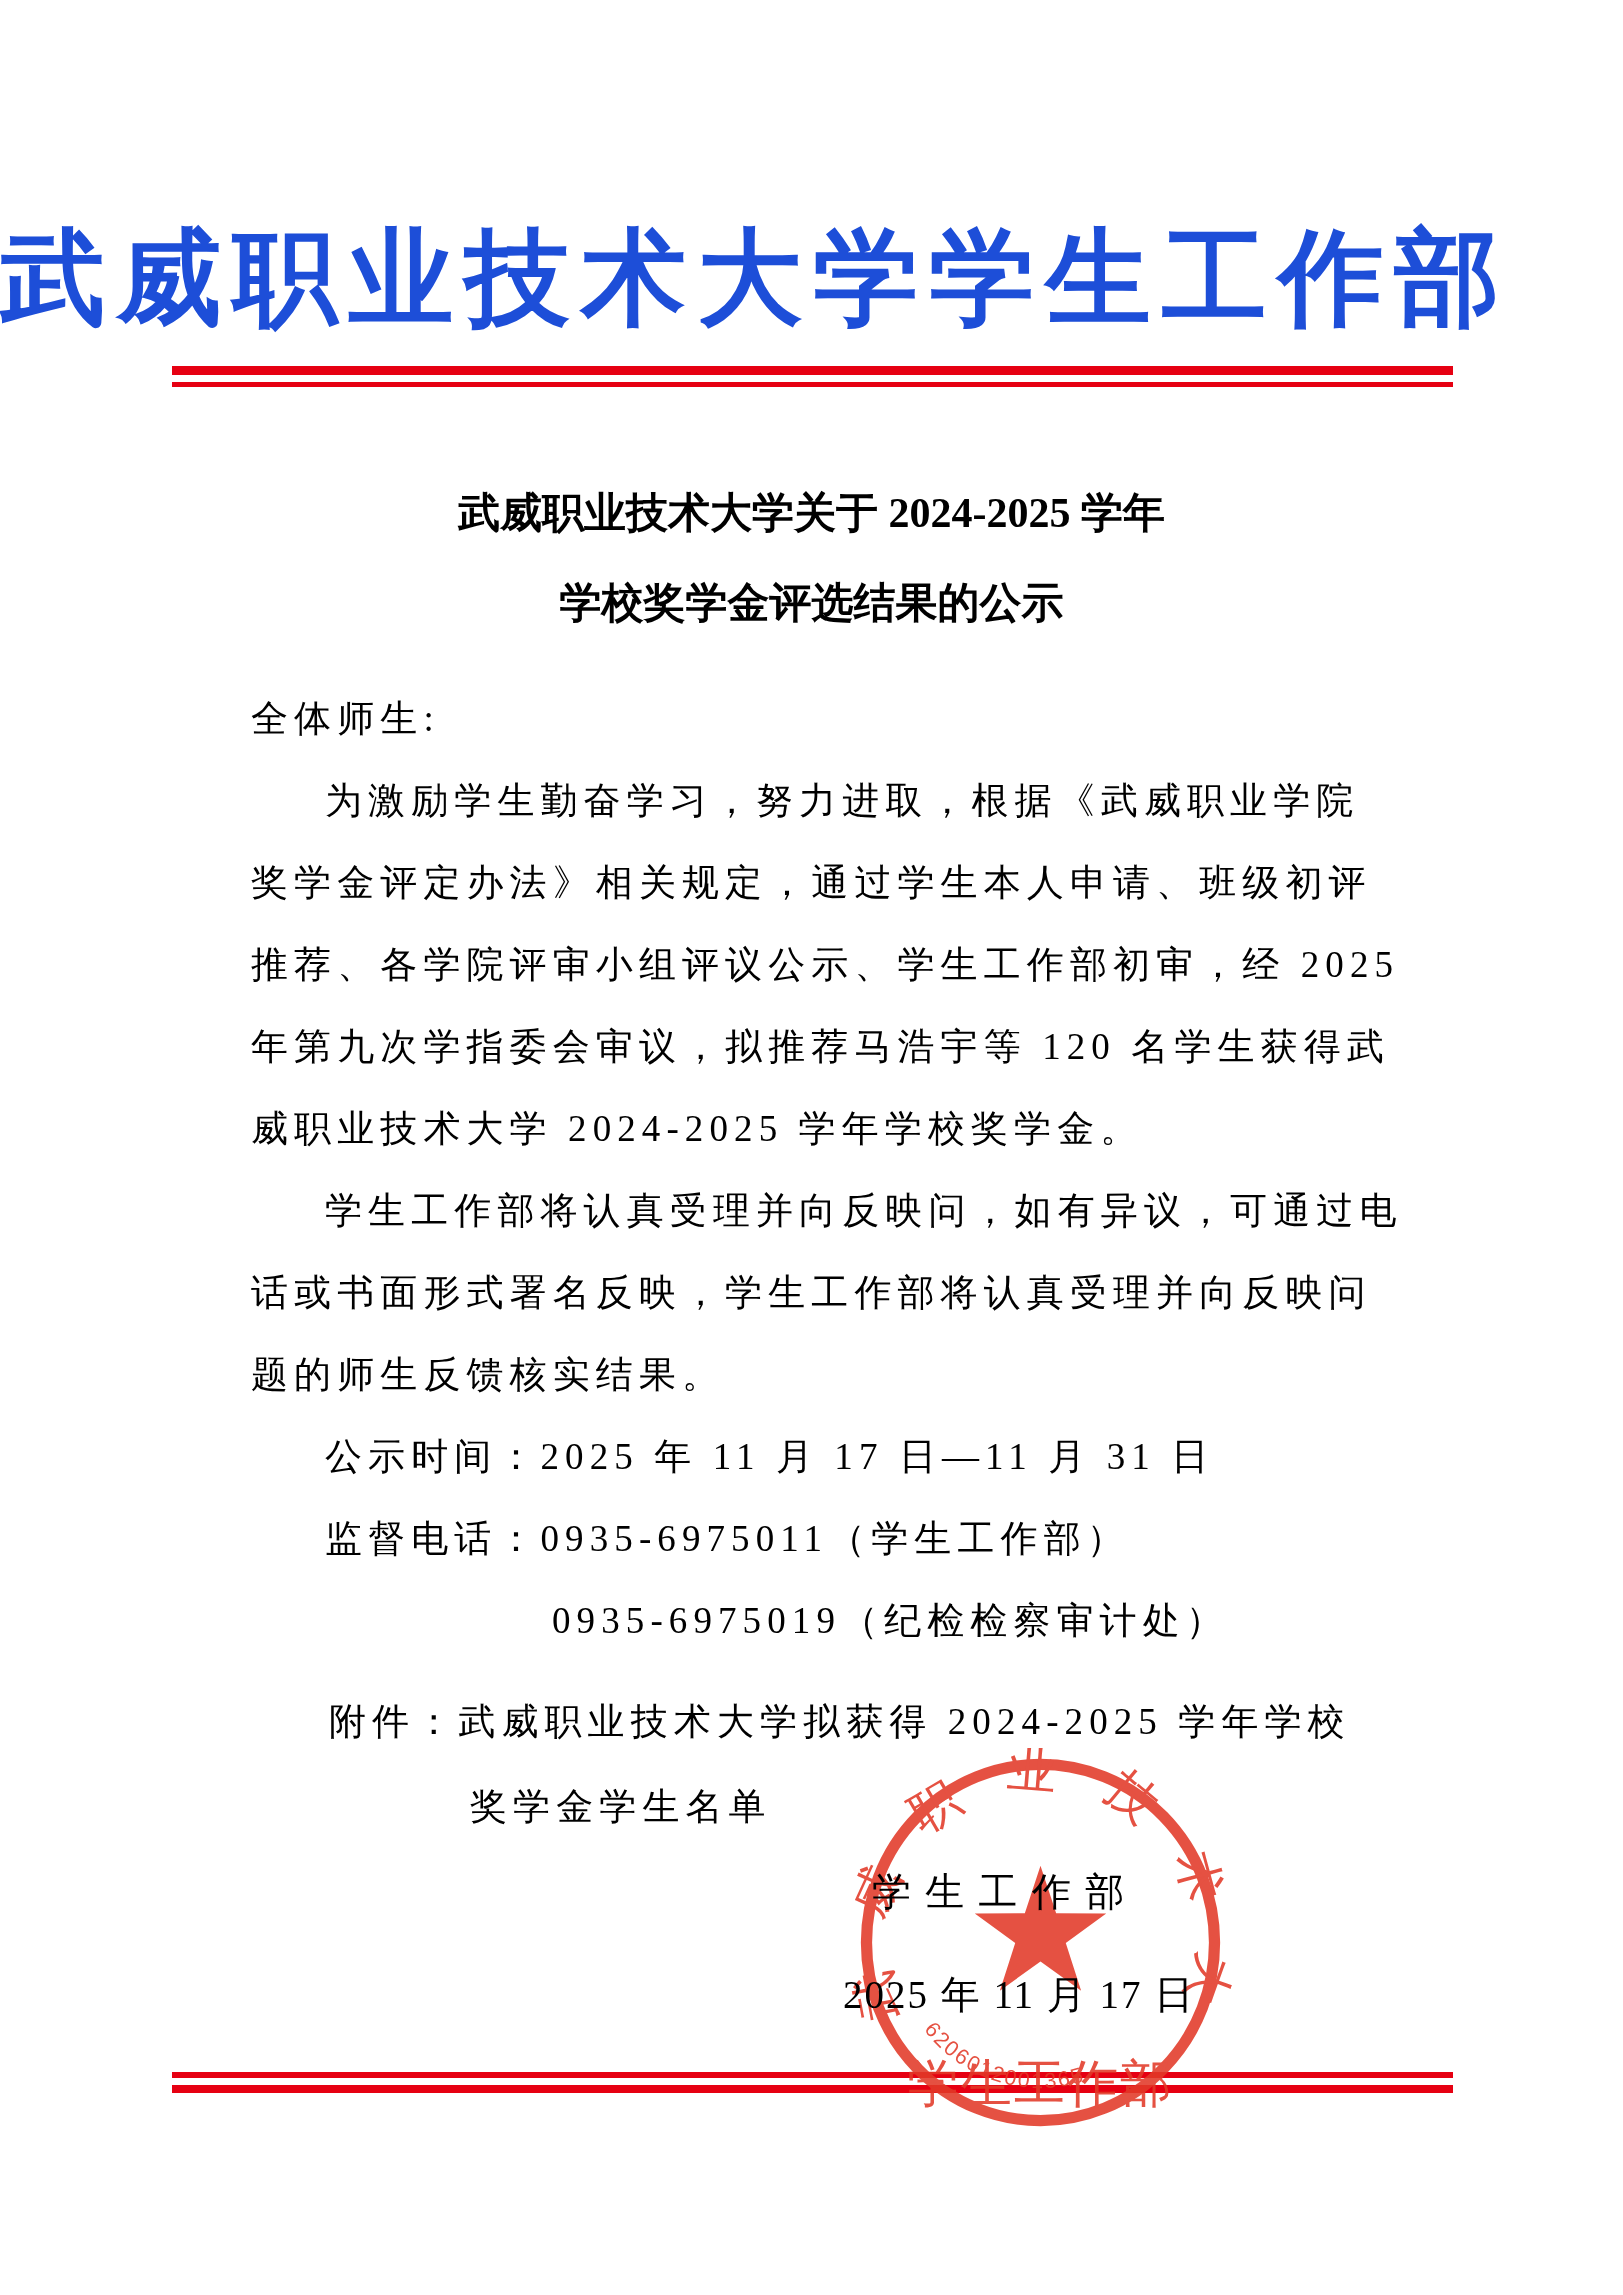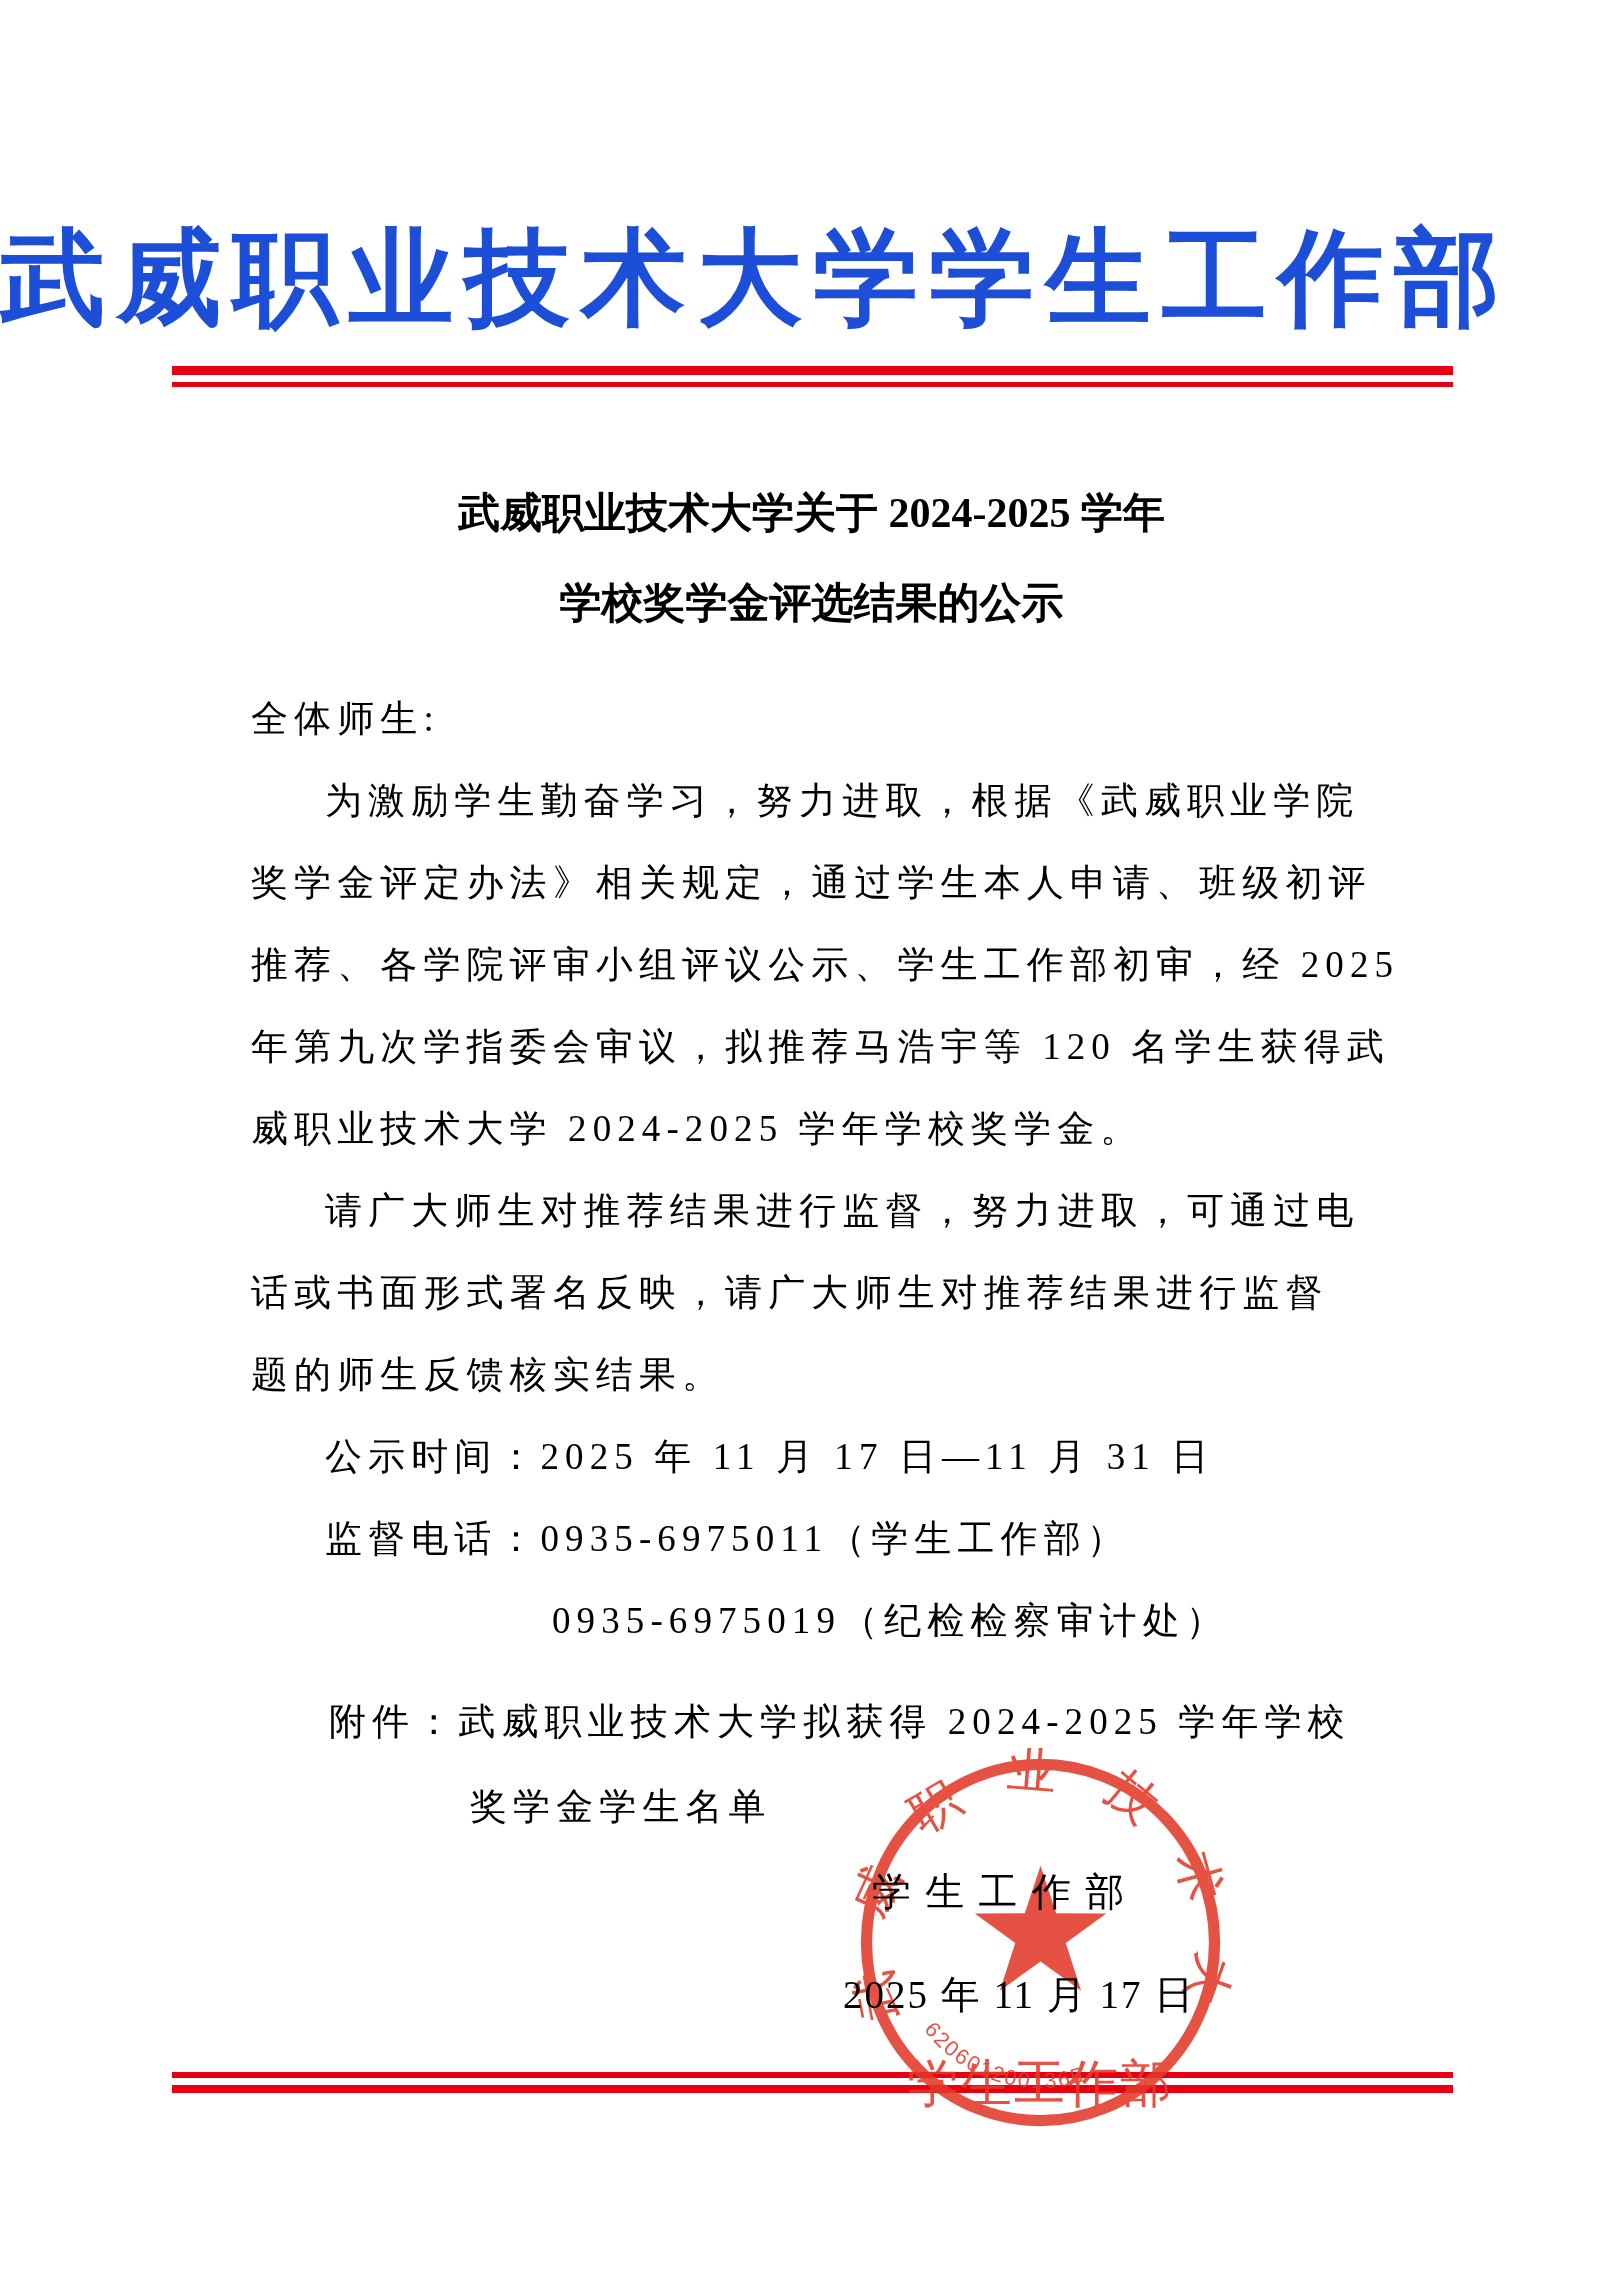--- a/index.html
+++ b/index.html
@@ -86,22 +86,22 @@
     <div>学校奖学金评选结果的公示</div>
   </div>
 
   <div class="body-block">
     <div class="line">全体师生:</div>
     <div class="line indent">为激励学生勤奋学习，努力进取，根据《武威职业学院</div>
     <div class="line">奖学金评定办法》相关规定，通过学生本人申请、班级初评</div>
     <div class="line">推荐、各学院评审小组评议公示、学生工作部初审，经 2025</div>
     <div class="line">年第九次学指委会审议，拟推荐马浩宇等 120 名学生获得武</div>
     <div class="line">威职业技术大学 2024-2025 学年学校奖学金。</div>
-    <div class="line indent">请广大师生对推荐结果进行监督，努力进取，可通过电</div>
-    <div class="line">话或书面形式署名反映，请广大师生对推荐结果进行监督</div>
+    <div class="line indent">学生工作部将认真受理并向反映问，如有异议，可通过电</div>
+    <div class="line">话或书面形式署名反映，学生工作部将认真受理并向反映问</div>
     <div class="line">题的师生反馈核实结果。</div>
     <div class="line indent">公示时间：2025 年 11 月 17 日—11 月 31 日</div>
     <div class="line indent">监督电话：0935-6975011（学生工作部）</div>
     <div class="line phone2">0935-6975019（纪检检察审计处）</div>
   </div>
 
   <div class="attachment-block">
     <div class="att-line att1">附件：武威职业技术大学拟获得 2024-2025 学年学校</div>
     <div class="att-line att2">奖学金学生名单</div>
   </div>

